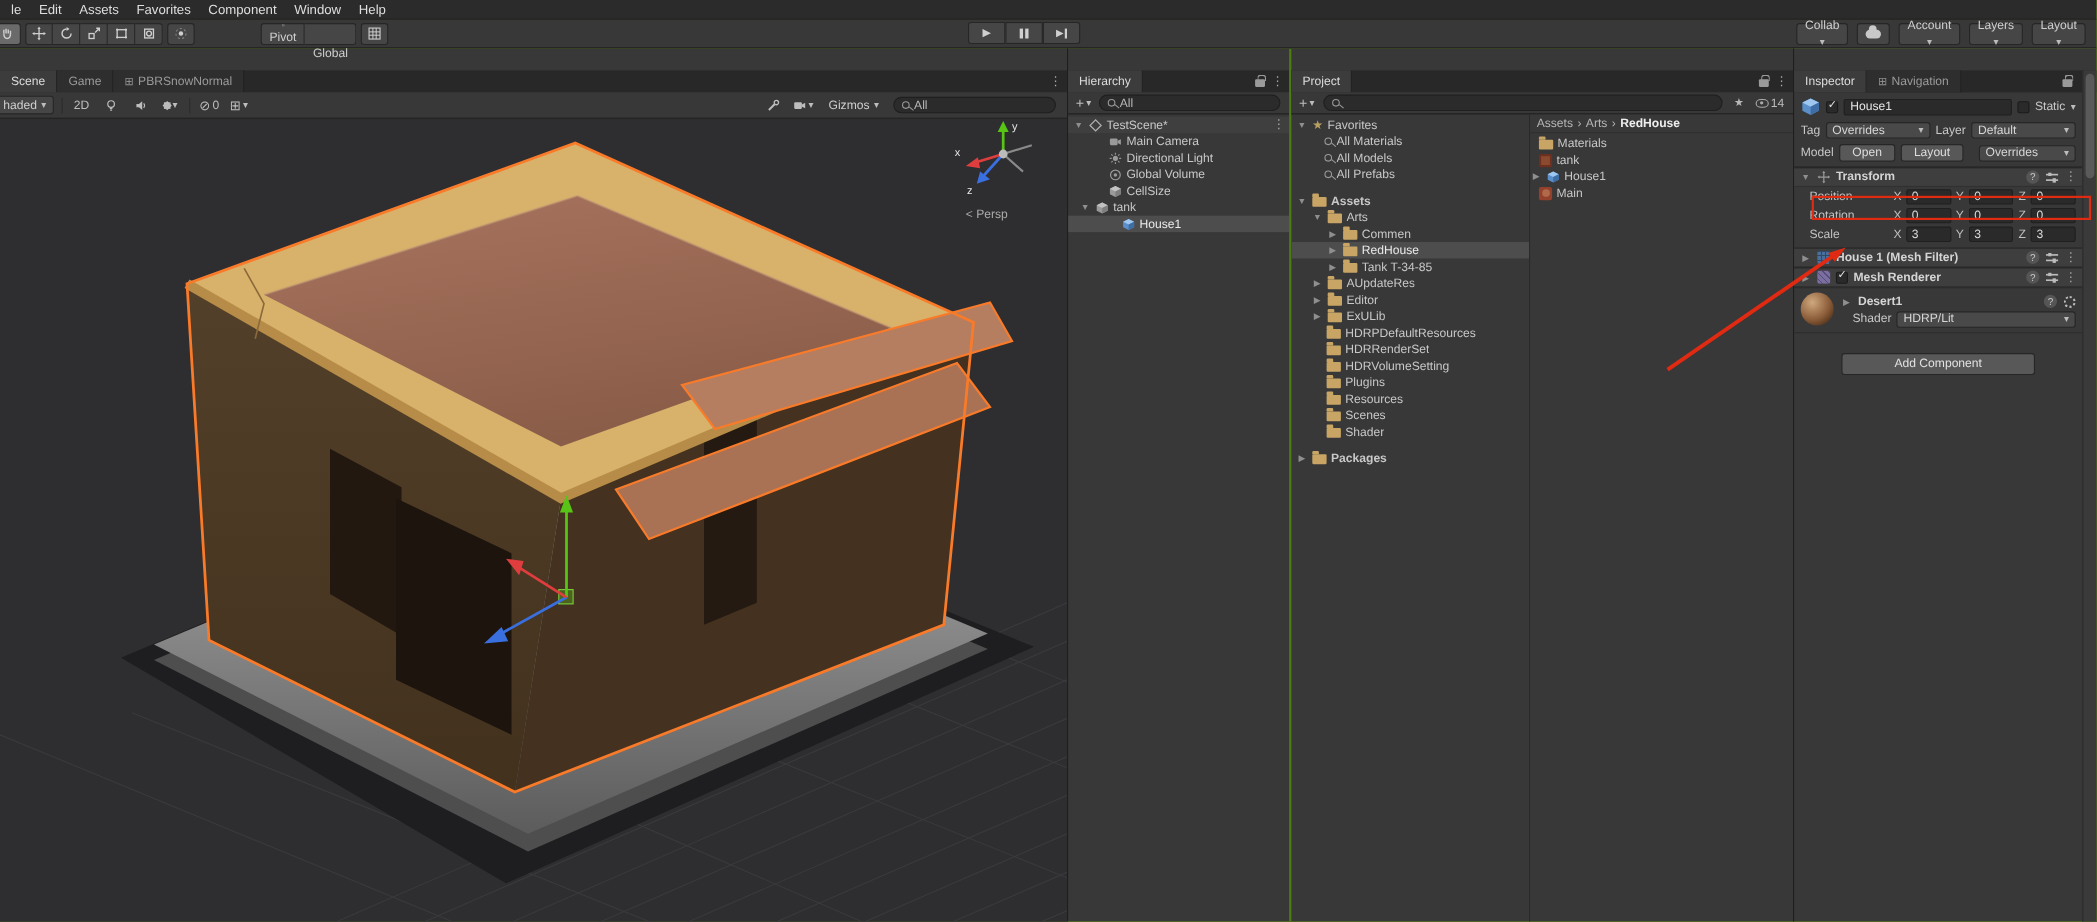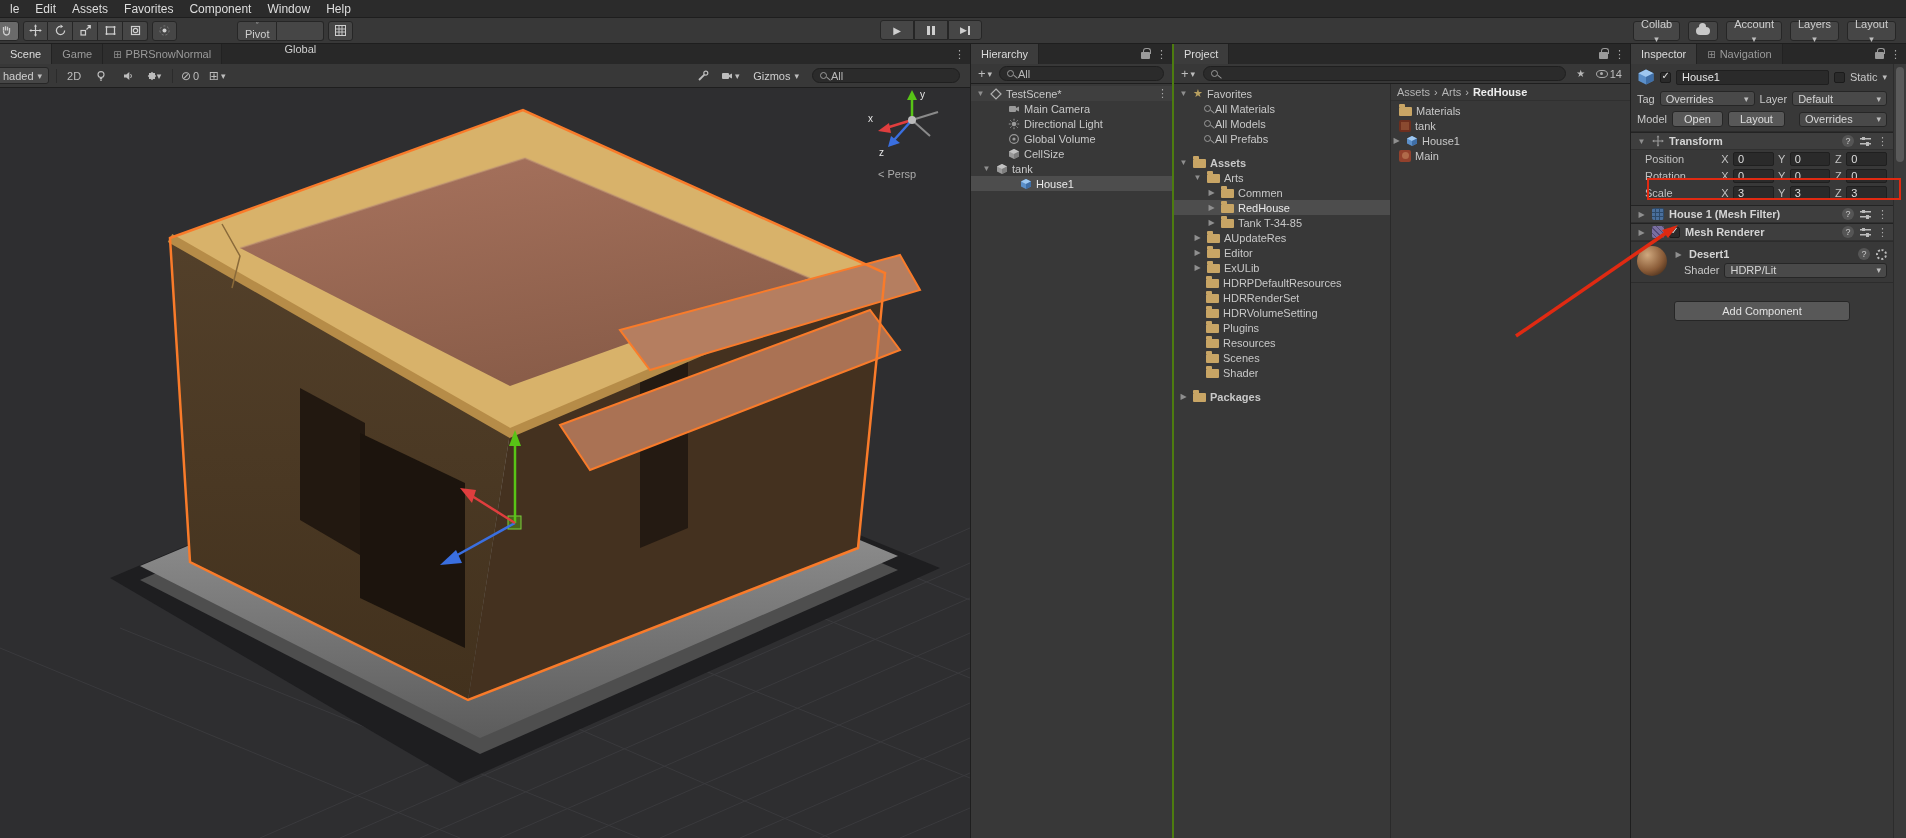--- a/index.html
+++ b/index.html
@@ -36,21 +36,21 @@
   .drop-caret { font-size:9px; color:#bdbdbd; }
   .cloud-icon { width:14px; height:8px; background:#c8c8c8; border-radius:8px; position:relative; display:inline-block; }
   .cloud-icon::before { content:""; position:absolute; left:3px; top:-4px; width:7px; height:7px; background:#c8c8c8; border-radius:50%; }
   
   .main { display:flex; height:794px; }
   .panel { display:flex; flex-direction:column; background:#383838; }
   .scene-panel { width:970px; }
   .hierarchy-panel { width:202px; border-left:1px solid #1e1e1e; }
   .project-panel { width:458px; border-left:2px solid #4d7c0f; }
   .inspector-panel { width:276px; border-left:1px solid #1e1e1e; position:relative; }
-  .tabbar { height:20px; background:#282828; display:flex; align-items:stretch; flex:none; }
+  .tabbar { height:20px; background:#282828; display:flex; align-items:stretch; flex:none;margin-top:20px; }
   .tab { display:flex; align-items:center; gap:4px; padding:0 10px; background:#2e2e2e;
     color:#9a9a9a; border-right:1px solid #222; font-size:11px; }
   .tab.active { background:#3c3c3c; color:#dcdcdc; }
   .tabbar-icons { margin-left:auto; display:flex; align-items:center; gap:6px; padding-right:5px; }
   .kebab { color:#aaa; font-size:11px; line-height:1; }
   .lock-icon { width:9px; height:7px; background:#9a9a9a; border-radius:1px; position:relative; display:inline-block; margin-top:3px; }
   .lock-icon::before { content:""; position:absolute; top:-4px; left:1.5px; width:6px; height:5px;
     border:1.5px solid #9a9a9a; border-bottom:none; border-radius:3px 3px 0 0; }
   
   .mini-drop { height:17px; background:#464646; border:1px solid #262626; border-radius:3px;

